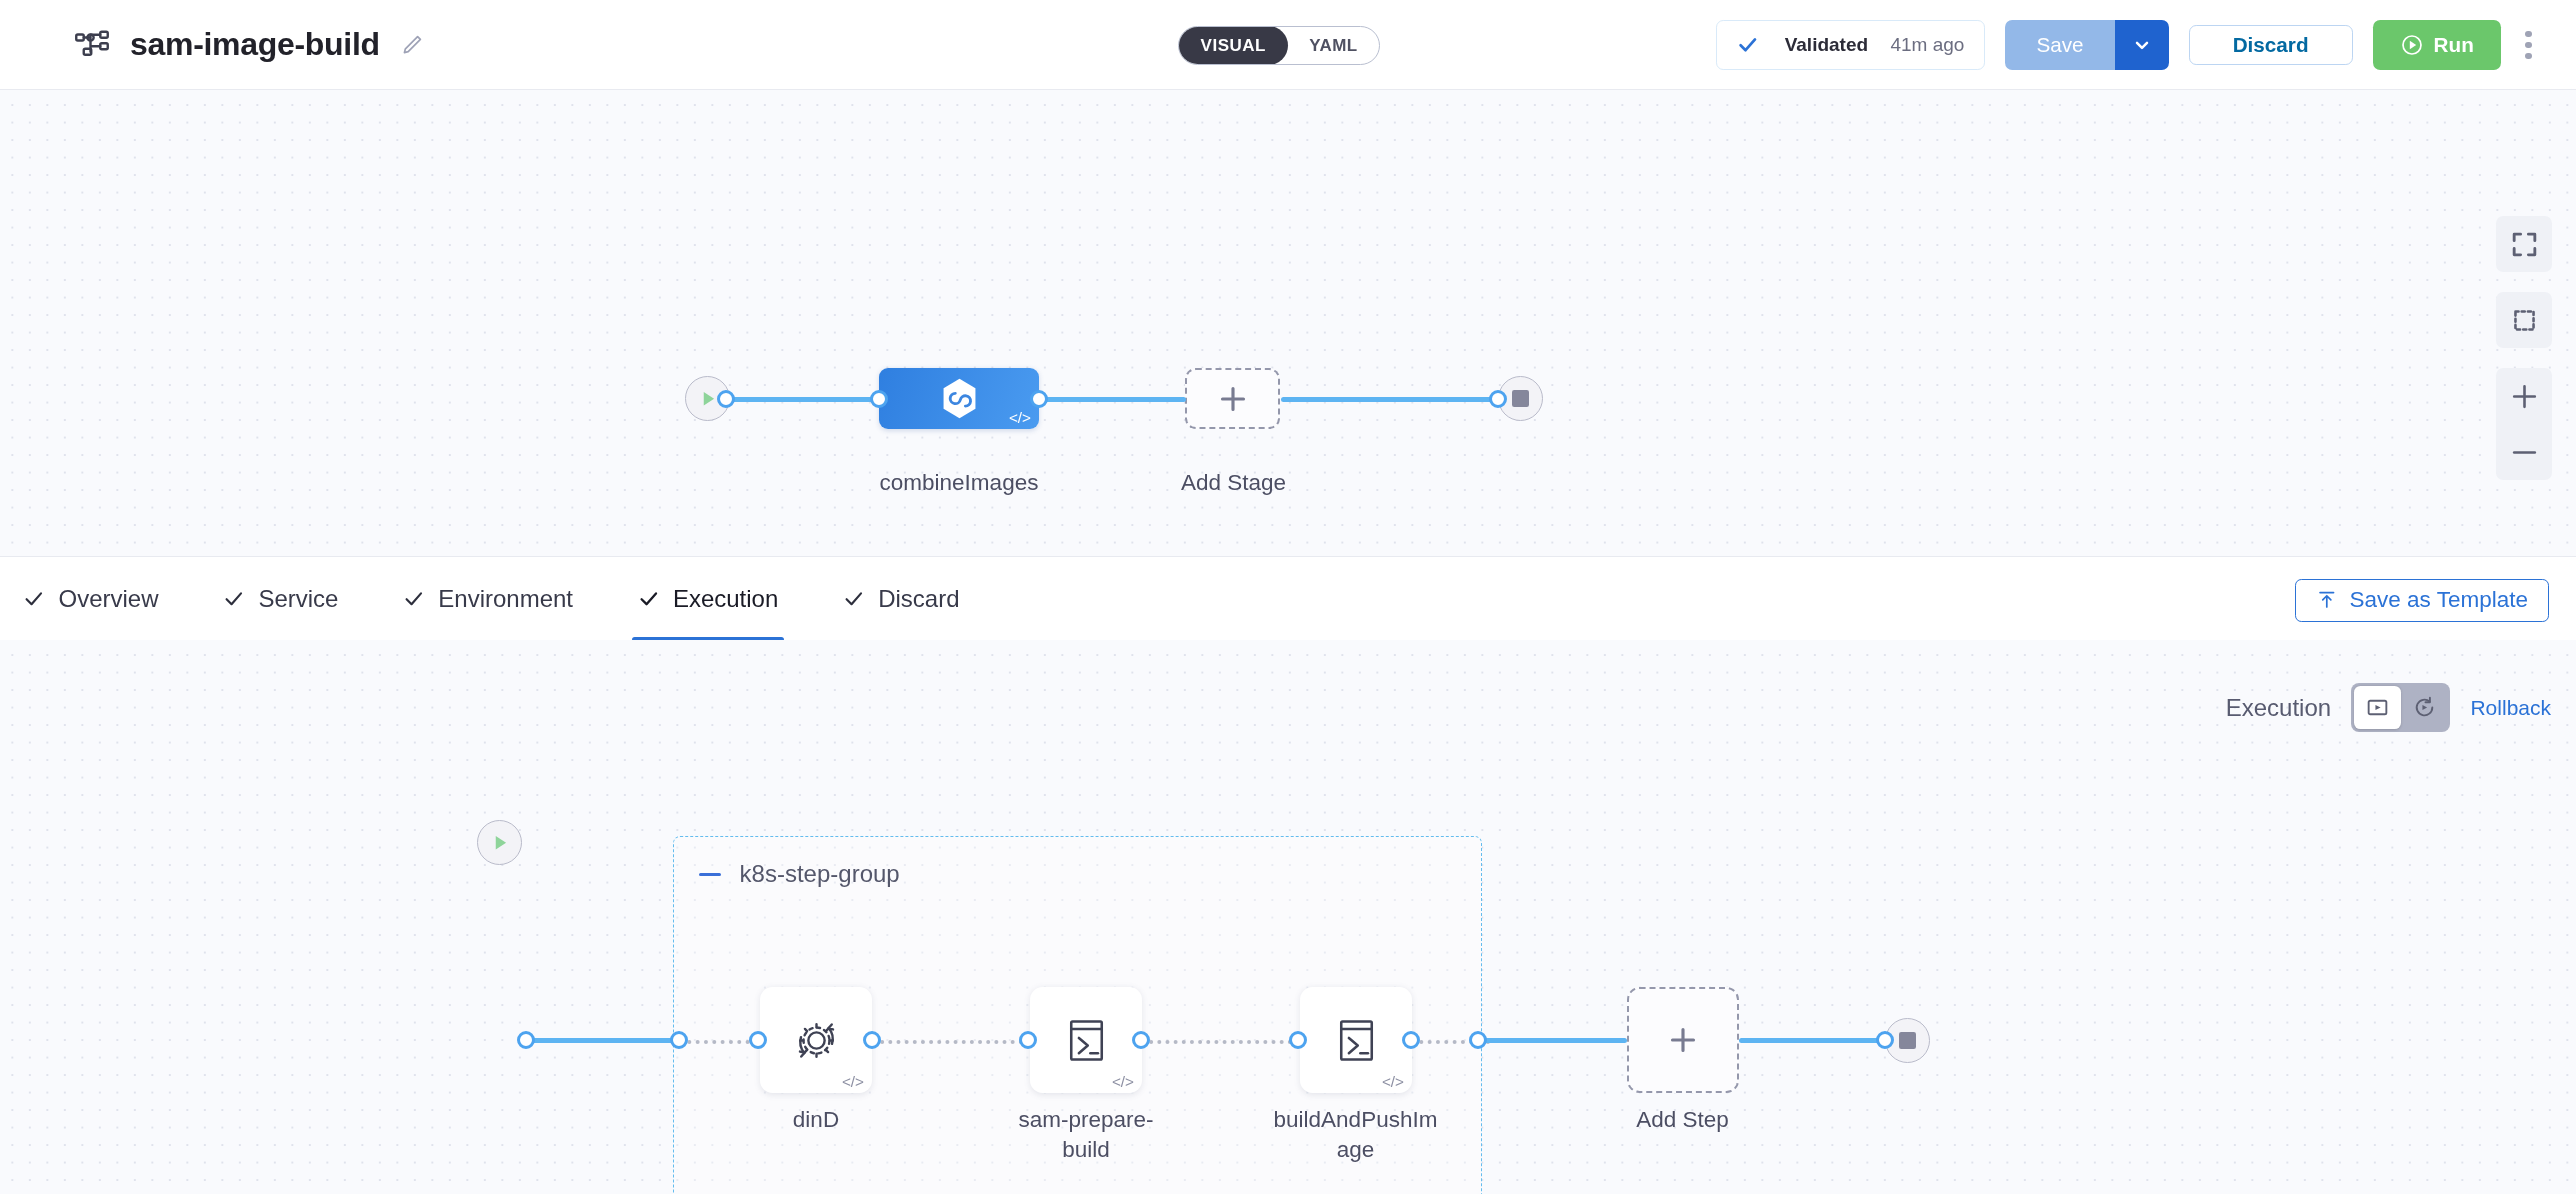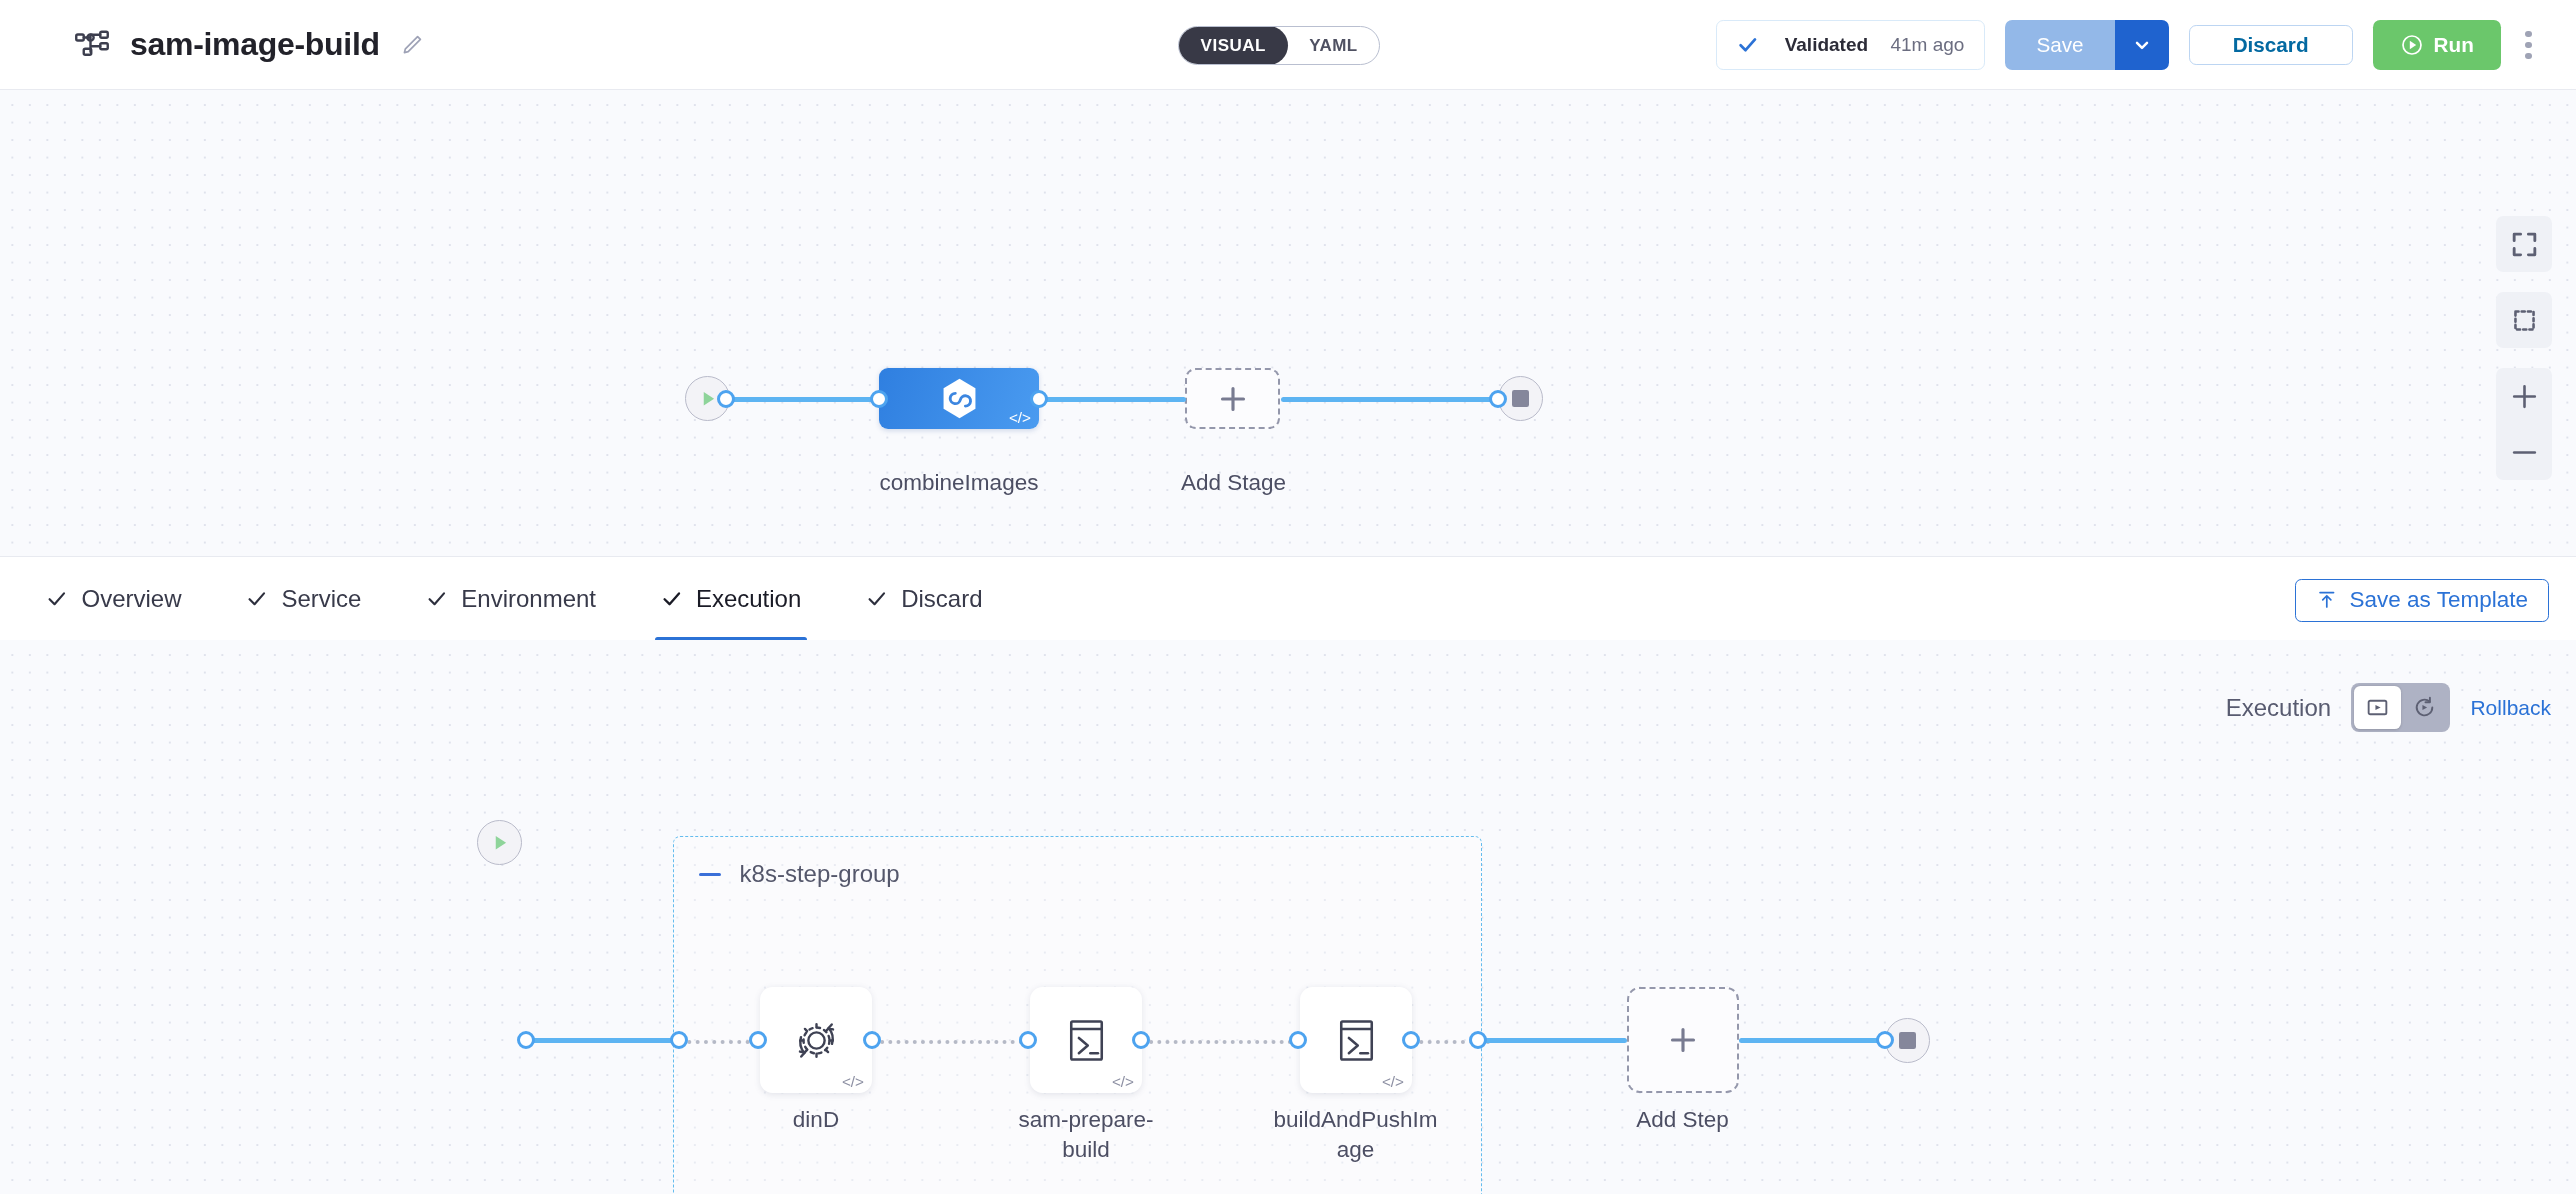--- a/index.html
+++ b/index.html
@@ -374,21 +374,21 @@
     background: #ffffff;
     border-top: 0.9px solid #e8eaf0;
     border-bottom: 0.9px solid #e3e6ee;
     display: flex;
     align-items: center;
   }
   .tabs {
     display: flex;
     align-items: flex-start;
     height: 85px;
-    padding-left: 41px;
+    padding-left: 18px;
     gap: 54px;
   }
   .tab {
     display: flex;
     align-items: center;
     gap: 13.5px;
     height: 85px;
     font-size: 24px;
     color: #383a4a;
     cursor: pointer;

